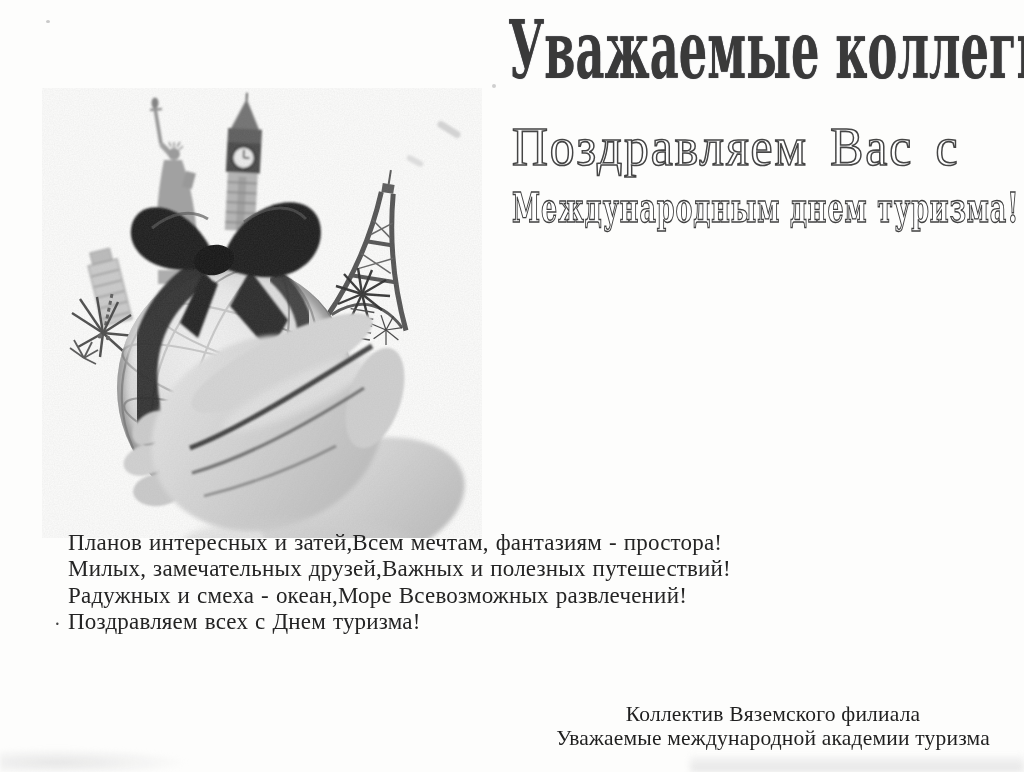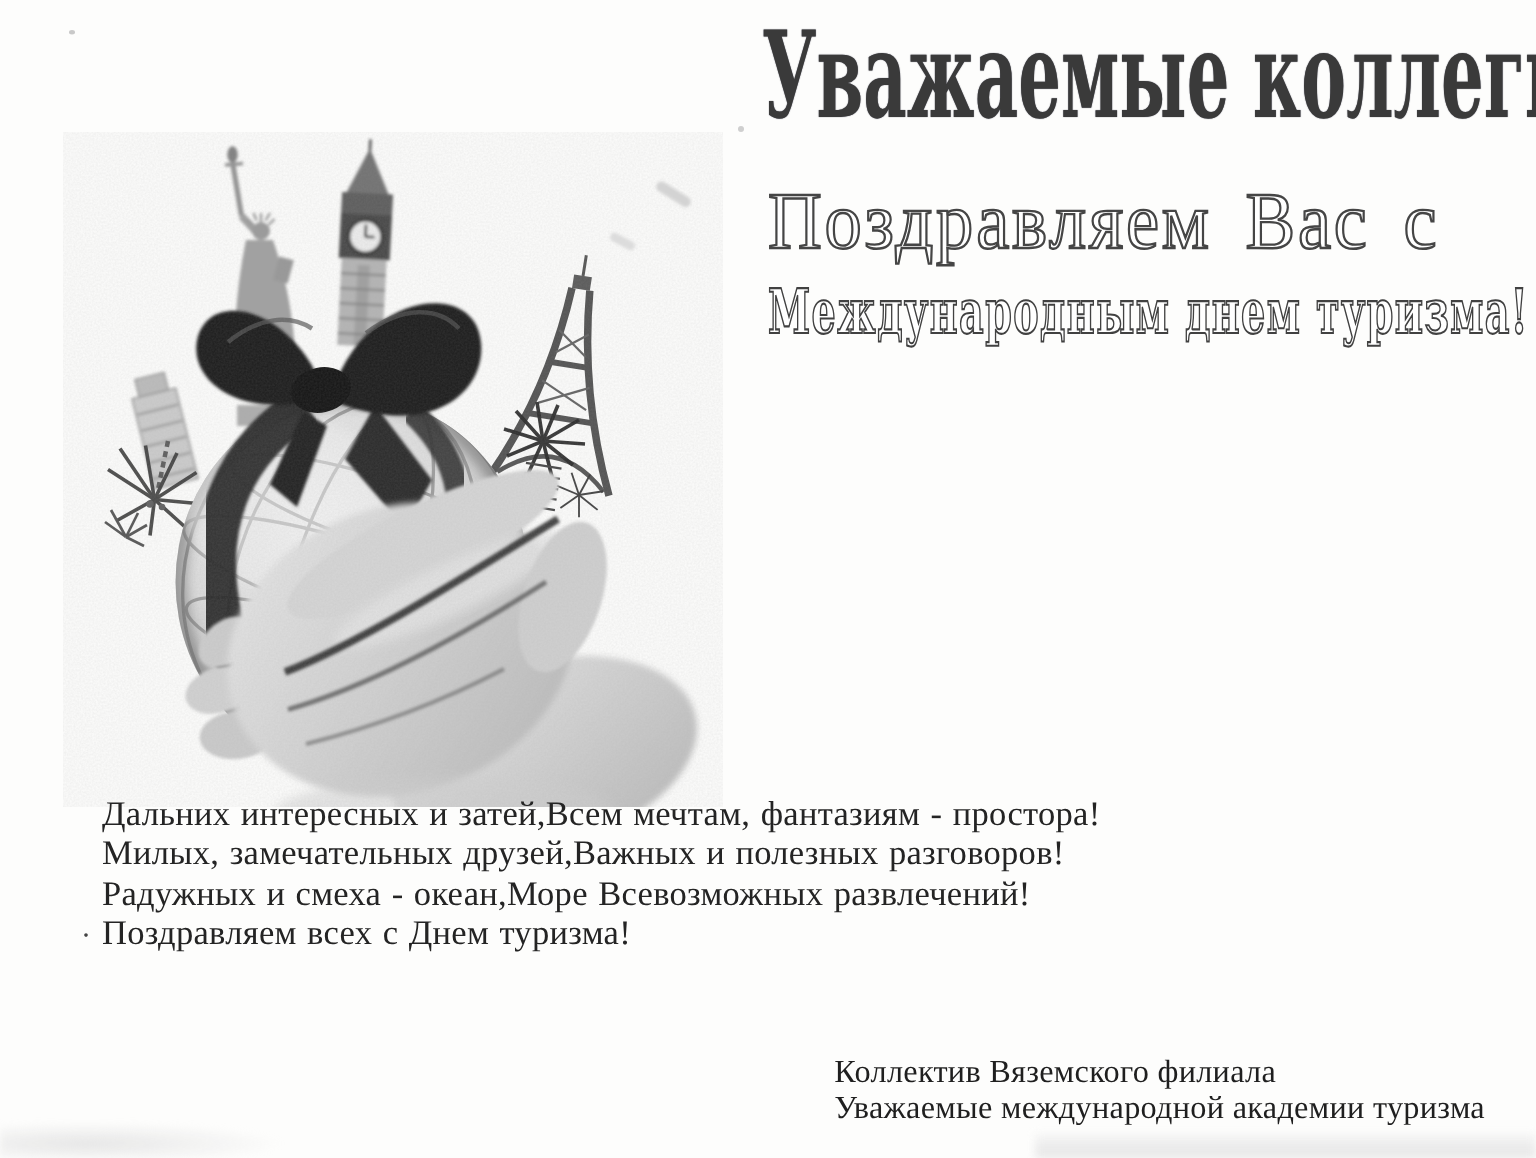--- a/index.html
+++ b/index.html
@@ -42,21 +42,21 @@
     font-size:23px; line-height:26.4px;
     color:#242424; letter-spacing:.2px; word-spacing:1px;
   }
   #poem .pl{position:relative; white-space:nowrap;}
   #poem .bullet{
     position:absolute; left:-14px; top:2px; font-size:20px; color:#444;
   }
 
   
   #sig{
-    right:34px; top:703px; text-align:left;
+    right:34px; top:703px; text-align:center;
     font-size:21.5px; line-height:23.8px; color:#1f1f1f; letter-spacing:.2px;margin-left:41px;
   }
 
   
   .scratch1{left:436px; top:126px; width:26px; height:7px; background:#d3d3d3;
     transform:rotate(32deg); border-radius:4px; filter:blur(1px);}
   .scratch2{left:406px; top:158px; width:18px; height:6px; background:#dcdcdc;
     transform:rotate(28deg); border-radius:3px; filter:blur(1px);}
   .speck1{left:46px; top:20px; width:4px; height:3px; background:#c9c9c9; border-radius:50%;}
   .speck3{left:492px; top:84px; width:4px; height:4px; background:#cfcfcf; border-radius:50%;}
@@ -268,22 +268,22 @@
 
     <rect width="440" height="450" filter="url(#grain)"></rect>
   </svg>
 
   <div id="title" class="abs">Уважаемые коллеги!</div>
 
   <div id="greet1" class="abs">Поздравляем Вас с</div>
   <div id="greet2" class="abs">Международным днем туризма!</div>
 
   <div id="poem" class="abs">
-    <div class="pl">Дальних интересных и затей,Всем мечтам, фантазиям - простора!</div>
-    <div class="pl">Милых, замечательных друзей,Важных и полезных разговоров!</div>
+    <div class="pl">Планов интересных и затей,Всем мечтам, фантазиям - простора!</div>
+    <div class="pl">Милых, замечательных друзей,Важных и полезных путешествий!</div>
     <div class="pl">Радужных и смеха - океан,Море Всевозможных развлечений!</div>
     <div class="pl">
       <span class="bullet">·</span>
     </div>
     <div class="pl">Поздравляем всех с Днем туризма!</div>
   </div>
 
   <div id="sig" class="abs">
     <div>Коллектив Вяземского филиала</div>
     <div>Уважаемые международной академии туризма</div>

